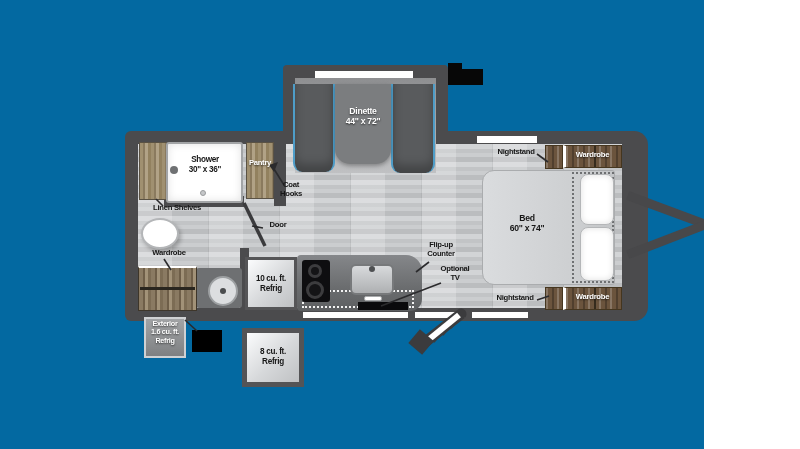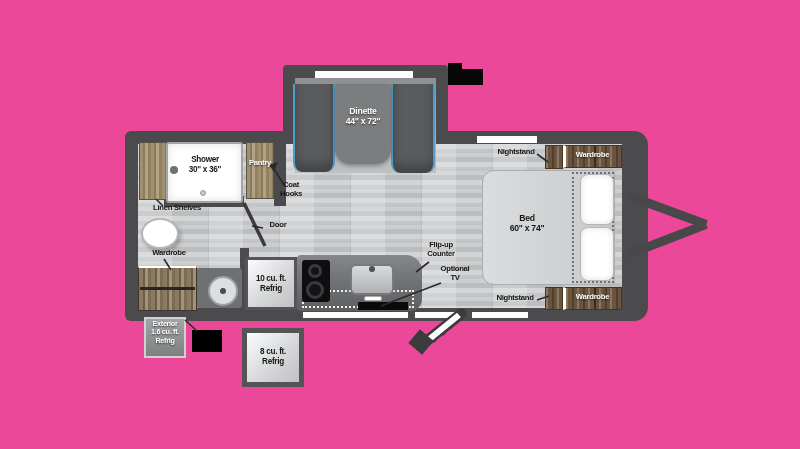--- a/index.html
+++ b/index.html
@@ -1,16 +1,16 @@
 <!DOCTYPE html>
 <html><head>
 <meta charset="utf-8">
 <style>
   html,body{margin:0;padding:0;background:#ffffff;}
-  #stage{position:relative;width:800px;height:449px;background:#ec4899;overflow:hidden;
+  #stage{position:relative;width:704px;height:449px;background:#0369a1;overflow:hidden;
          font-family:"Liberation Sans",sans-serif;}
   .abs{position:absolute;box-sizing:border-box;}
   .wall{background:#4b4b4d;}
   .floor{background:
      repeating-linear-gradient(90deg, rgba(255,255,255,0.22) 0 34px, rgba(0,0,0,0) 34px 70px, rgba(0,0,0,0.05) 70px 71px),
      repeating-linear-gradient(180deg, #d2d4d6 0 5px, #c2c4c6 5px 9px, #cbcdcf 9px 13px, #bbbdbf 13px 18px);}
   .so-floor{background:linear-gradient(180deg,#8e8f91 0%,#a7a8aa 55%,#c0c1c3 100%);}
   .wood{background:repeating-linear-gradient(90deg,#a09070 0 3px,#8a7a5e 3px 5px,#b1a286 5px 8px,#92815f 8px 11px);
         border:1px solid #5a5244;}
   .darkwood{background:#6b543d;border:1px solid #45361f;

